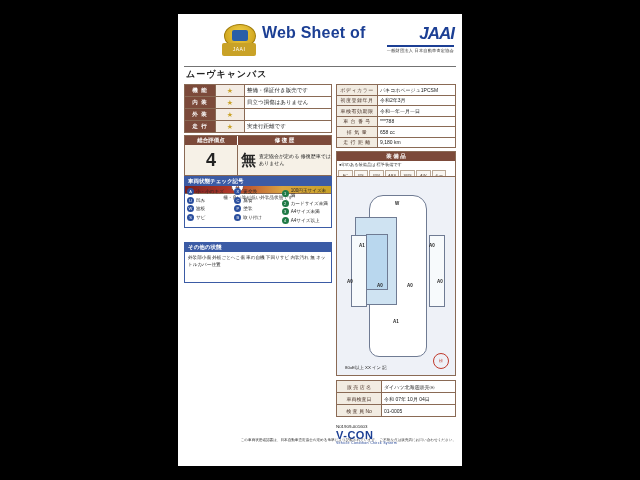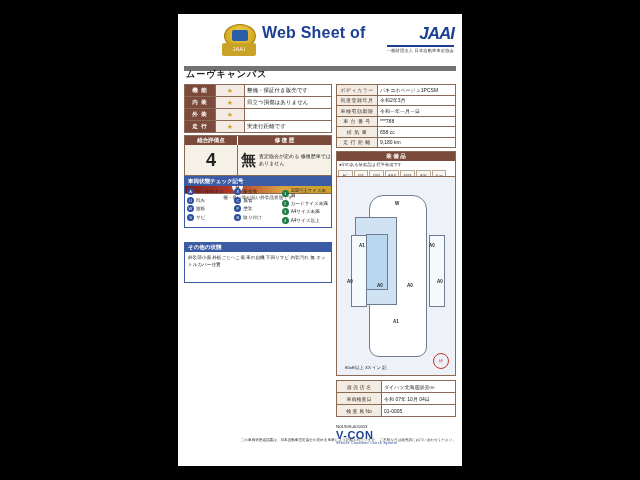--- a/index.html
+++ b/index.html
@@ -9,21 +9,21 @@
     overflow:hidden;
   }
   #sheet{
     position:absolute;left:178px;top:14px;width:284px;height:452px;
     background:#ffffff;
     box-sizing:border-box;
   }
   .inner{position:absolute;left:6px;top:6px;width:272px;height:440px;}
 
   
-  .hdr{position:relative;height:46px;border-bottom:5px solid #737373;}
+  .hdr{position:relative;height:46px;border-bottom:1px solid #737373;}
   .emblem{
     position:absolute;left:38px;top:4px;width:34px;height:36px;
   }
   .emblem .disc{
     position:absolute;left:2px;top:0;width:30px;height:22px;border-radius:50%;
     background:radial-gradient(circle at 50% 40%,#f2d14a,#c79a12);
     border:1px solid #a07c09;
   }
   .emblem .disc:after{
     content:"";position:absolute;left:7px;top:5px;width:16px;height:11px;

